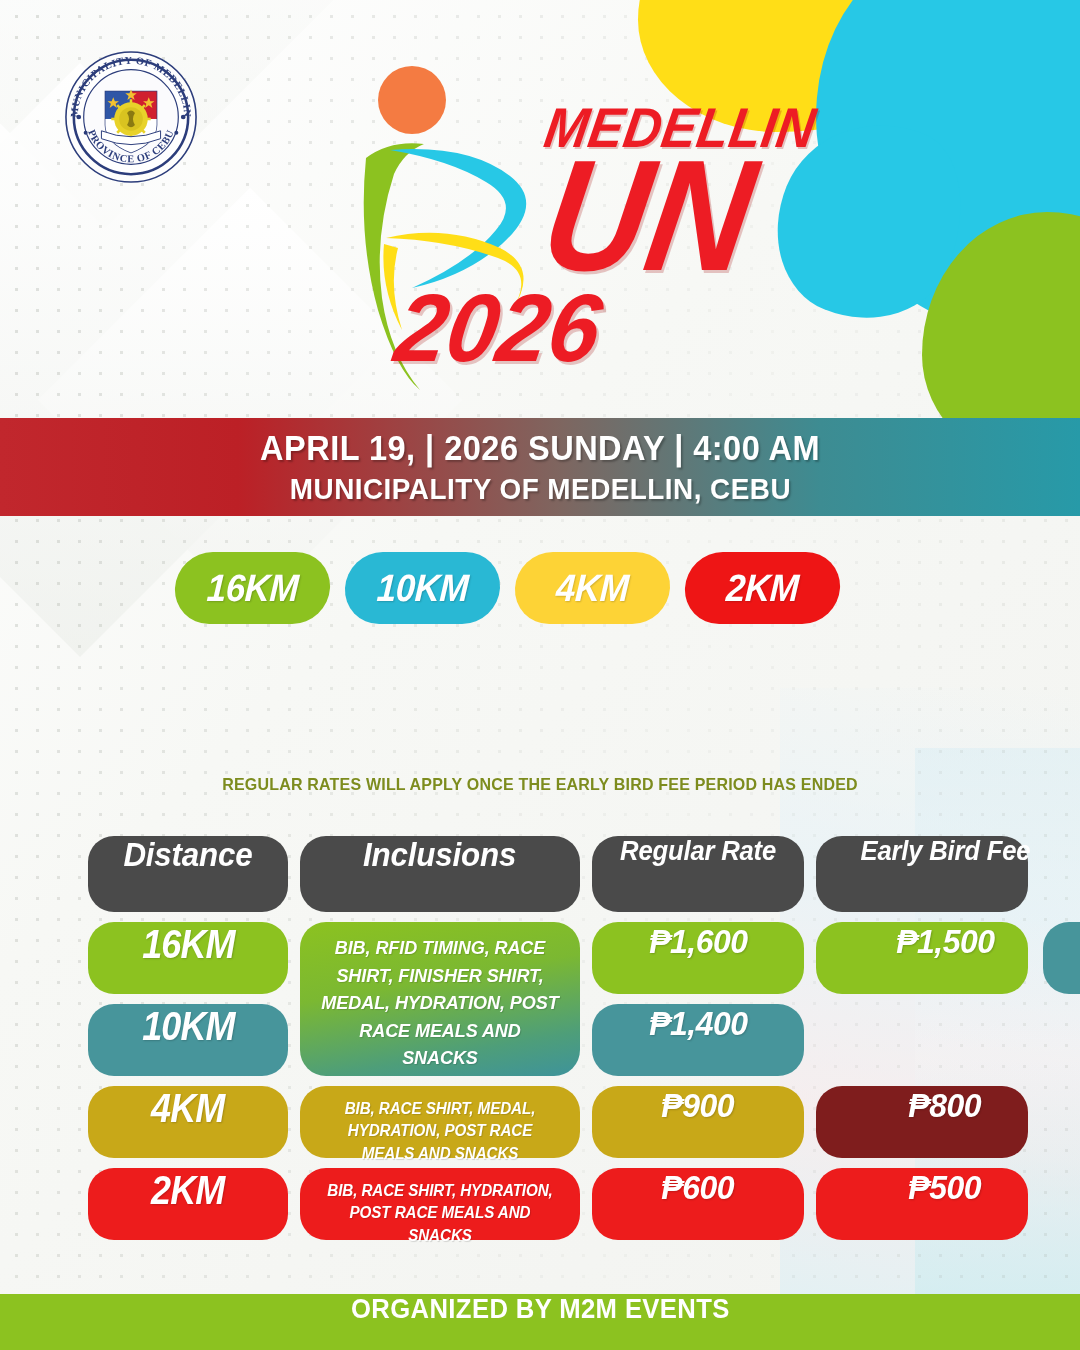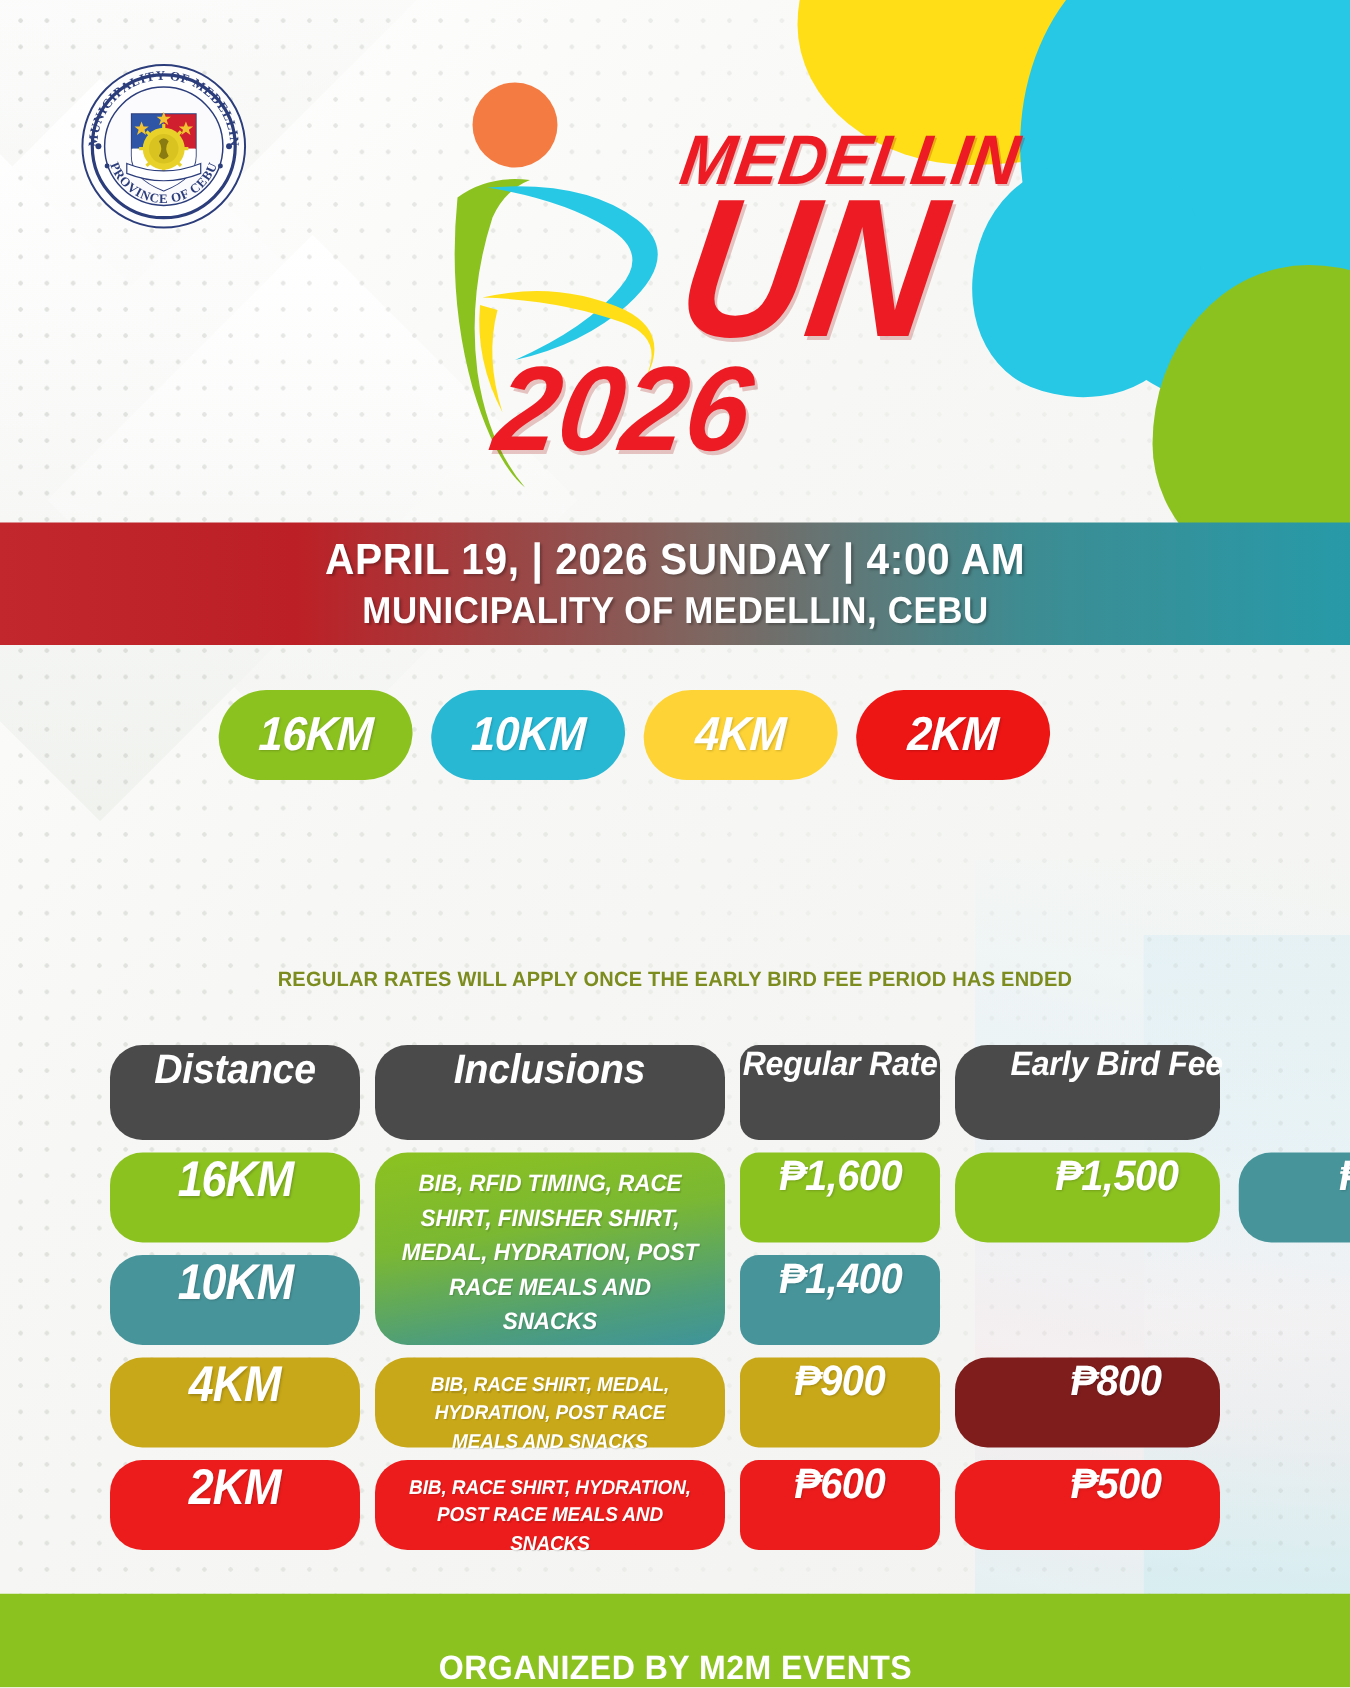--- a/index.html
+++ b/index.html
@@ -217,21 +217,21 @@
   .trow { display: flex; gap: 12px; margin-bottom: 10px; align-items: stretch; }
 
   .cell {
     border-radius: 26px;
     display: flex; justify-content: center;
     color: #ffffff;
     text-align: center;
   }
   .col-distance { width: 200px; flex: none; }
   .col-incl     { width: 280px; flex: none; }
-  .col-reg      { width: 160px; flex: none; border-radius: 15px; }
+  .col-reg      { width: 212px; flex: none; }
   .col-eb       { width: 212px; flex: none; padding-left: 46px; }
 
   .head-cell {
     height: 76px;
     background: #4A4A4A;
     font-size: 33px; font-weight: 700; font-style: italic;
     letter-spacing: -0.2px;
   }
   .head-cell.small { font-size: 27px; }
   .head-cell span { transform: scaleX(0.95); display: block; white-space: nowrap; }
@@ -268,23 +268,23 @@
   .right-stack { display: flex; gap: 15px; }
   .span-incl {
     height: 154px;
     background: linear-gradient(170deg, #8CC220 0%, #7BB832 40%, #4E9E79 78%, #3E939B 100%);
   }
 
   
   .footer {
     position: absolute;
     left: 0; bottom: 0;
-    width: 1080px; height: 75px;
+    width: 1080px; height: 56px;
     background: #8CC220;
-    display: flex; align-items: flex-end; justify-content: center;
+    display: flex; align-items: flex-start; justify-content: center;
     color: #ffffff;
     font-size: 27px; font-weight: 700;
     letter-spacing: 0.4px;
     transform-origin: center;
   }
   .footer span { transform: scaleX(0.95); display: block; white-space: nowrap; }
 </style>
 </head>
 <body>
 

